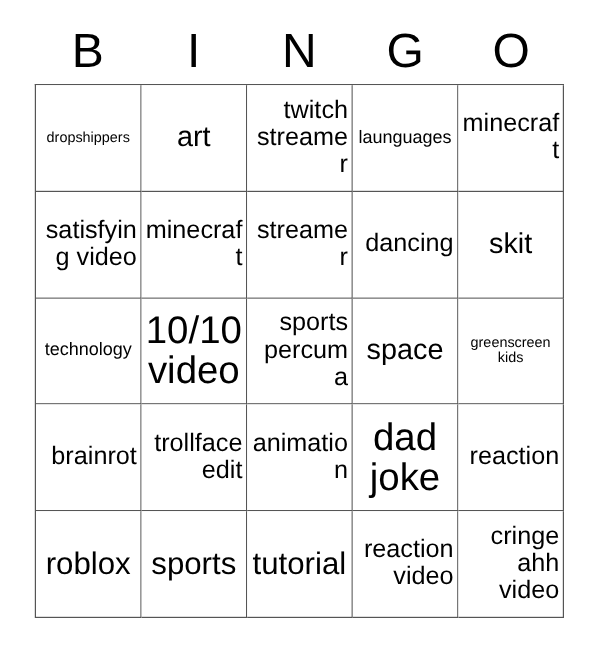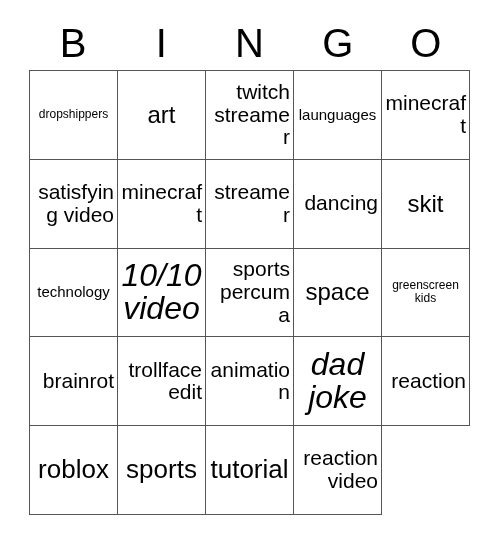--- a/index.html
+++ b/index.html
@@ -74,21 +74,21 @@
     display: block;
     width: 100%;
     color: #000000;
     line-height: 1.04;
     word-break: break-word;
     hyphens: none;
   }
 
   
   .size-xxl .cell-text { font-size: 24px; line-height: 1.0; }
-  .size-xl  .cell-text { font-size: 32px; line-height: 1.04; font-style: italic; }
+  .size-xl  .cell-text { font-size: 32px; line-height: 1.04; }
   .size-l   .cell-text { font-size: 26px; line-height: 1.06; }
   .size-m   .cell-text { font-size: 21px; line-height: 1.08; text-align: right; }
   .size-xs  .cell-text { font-size: 15px; line-height: 1.12; }
   .size-xxs .cell-text { font-size: 12px; line-height: 1.15; }
 </style>
 </head>
 <body>
 
 <div id="bingo-card">
 
@@ -166,15 +166,18 @@
       </div>
       <div class="cell size-l">
         <span class="cell-text">sports</span>
       </div>
       <div class="cell size-l">
         <span class="cell-text">tutorial</span>
       </div>
       <div class="cell size-m">
         <span class="cell-text">reaction video</span>
       </div>
+      <div class="cell size-m">
+        <span class="cell-text">cringe ahh video</span>
+      </div>
     </div>
 
 </div>
 
 </body></html>

